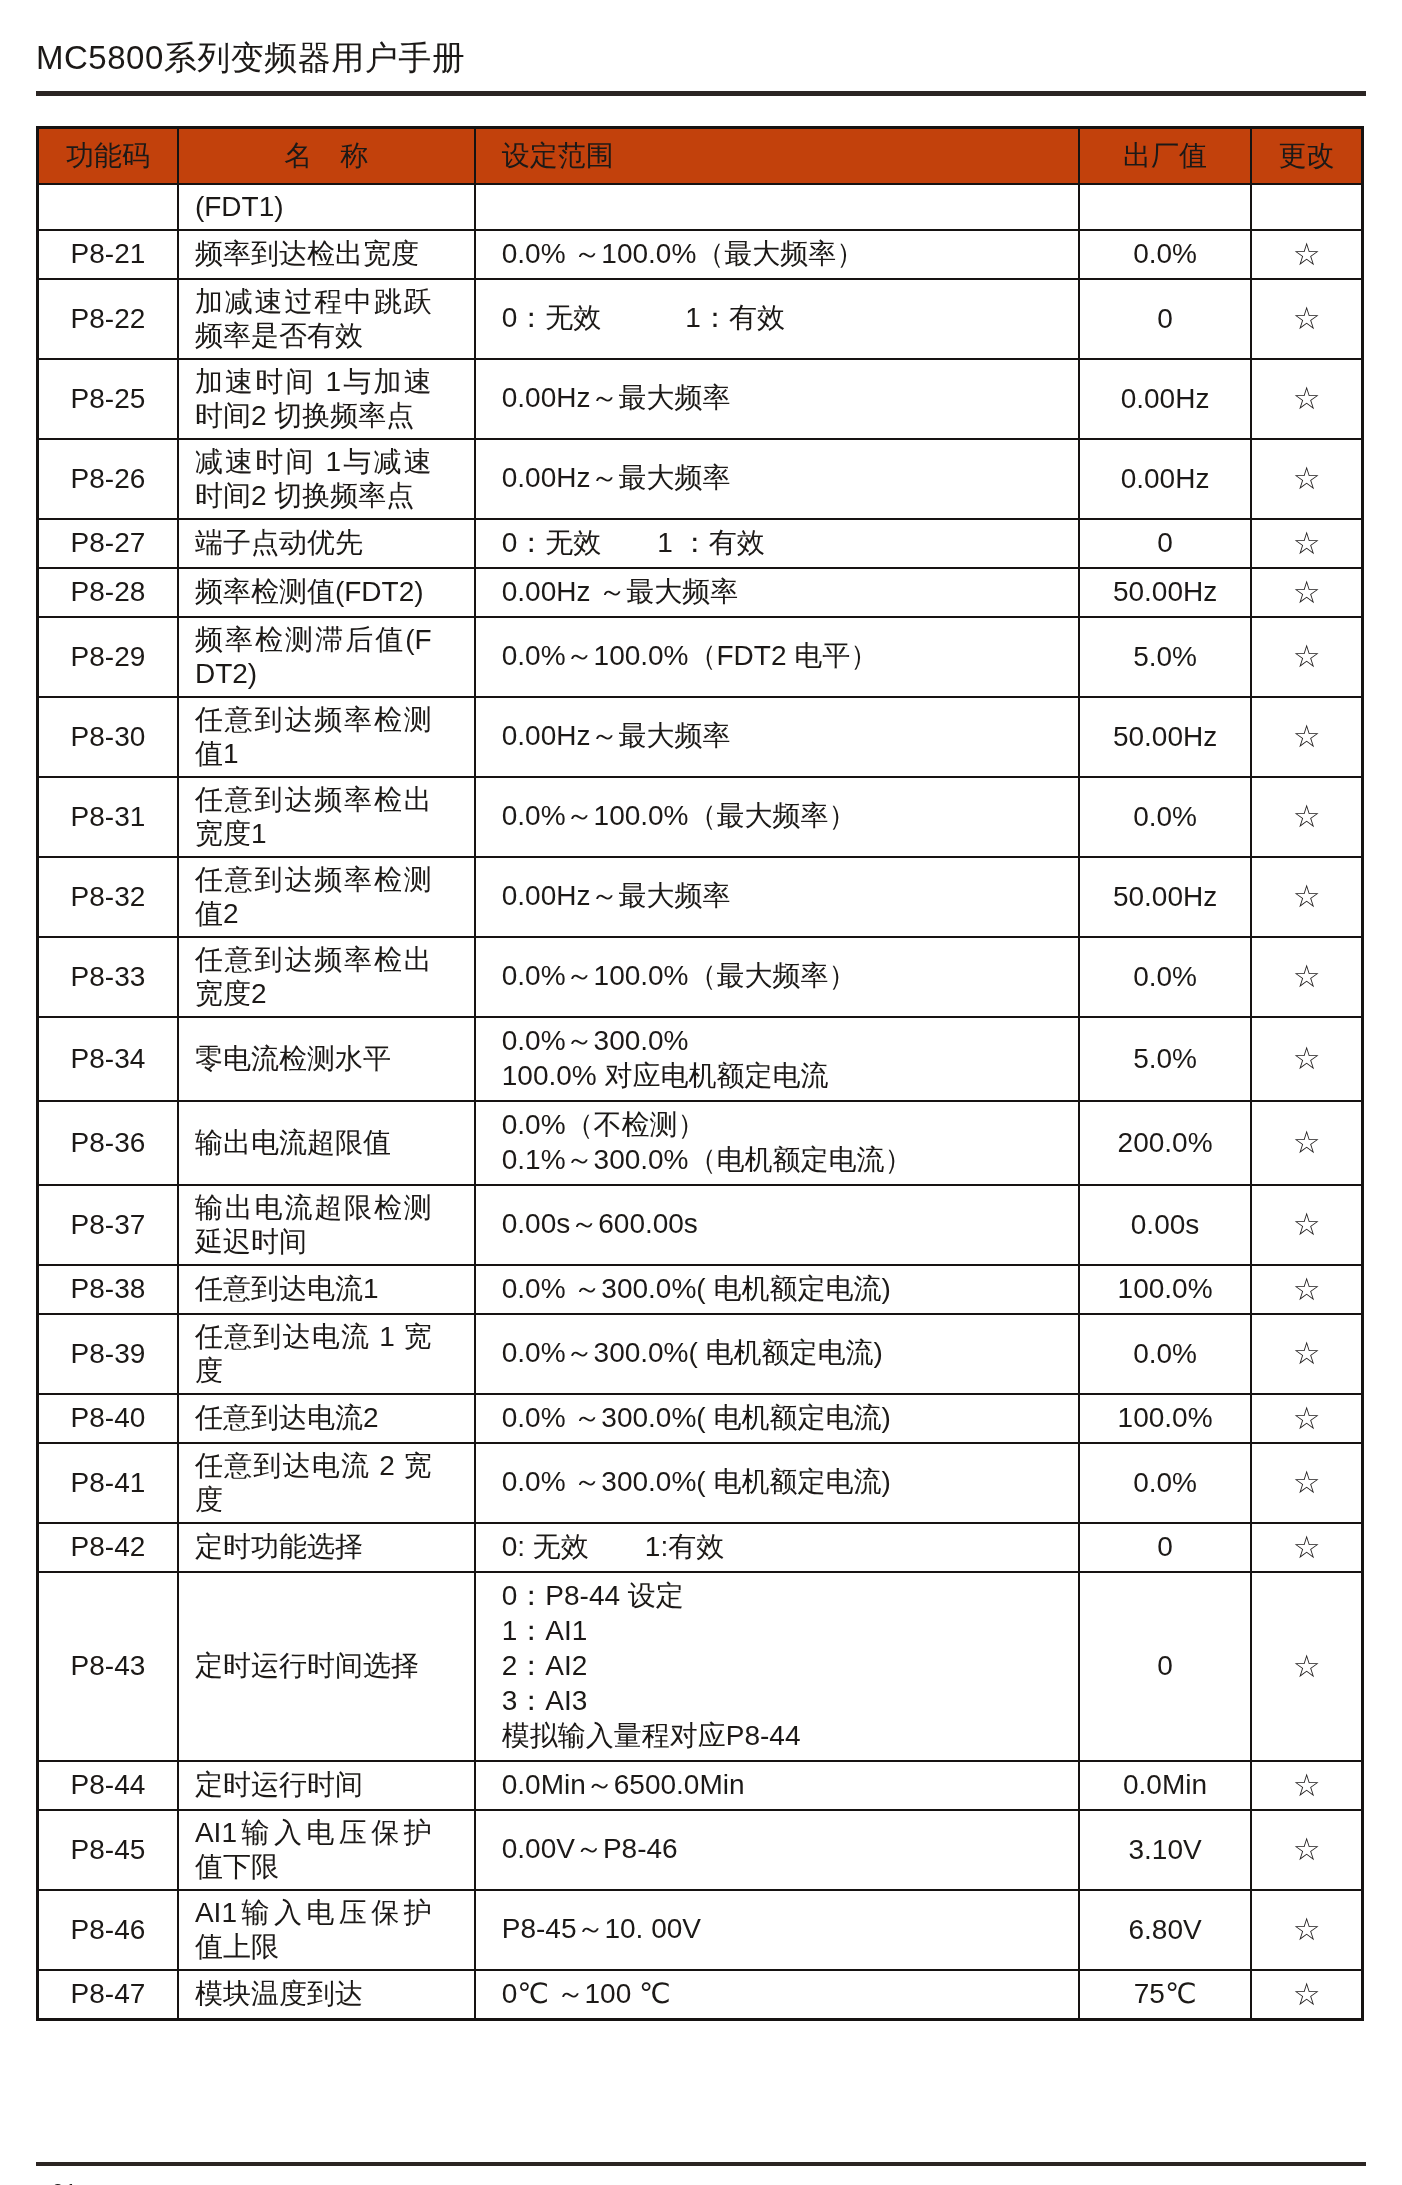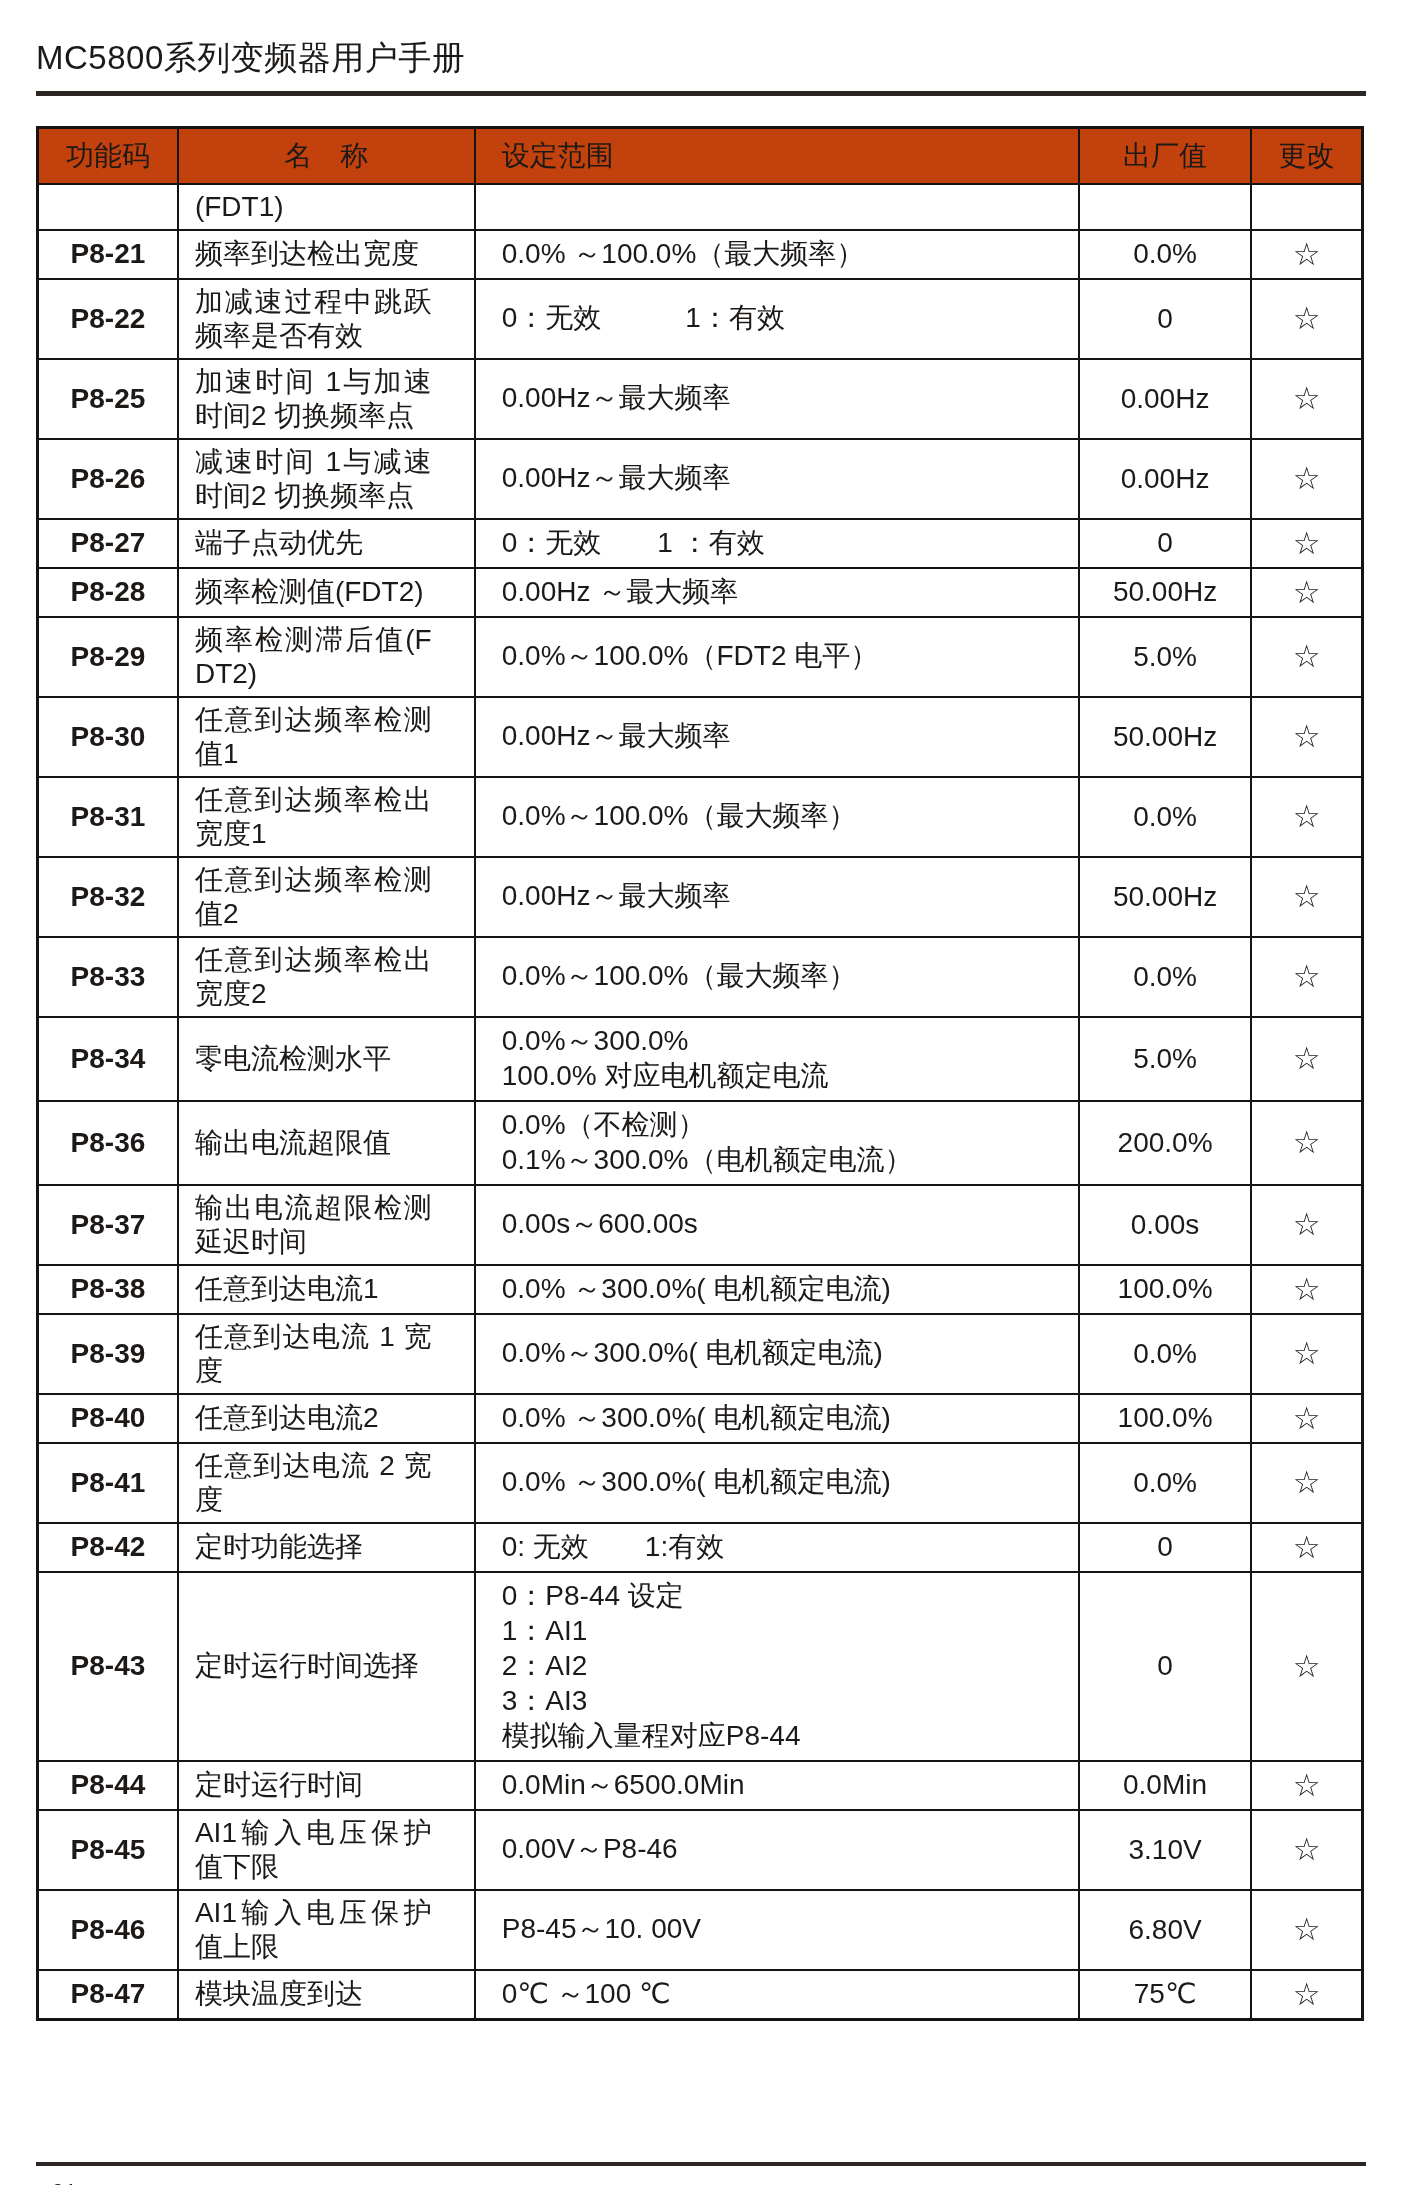--- a/index.html
+++ b/index.html
@@ -28,21 +28,21 @@
     background:#c2410c;height:56px;
   }
   .c-code{width:10.6%;}
   .c-name{width:22.4%;}
   .c-range{width:45.6%;}
   .c-factory{width:13.0%;}
   .c-change{width:8.4%;}
   th.c-code,th.c-factory,th.c-change{text-align:center;}
   th.c-name{text-align:center;}
   th.c-range{text-align:left;padding-left:26px;}
-  td.cell-code{text-align:center;padding:6px 4px;line-height:34px;font-weight:bold;}
+  td.cell-code{text-align:center;padding:6px 4px;line-height:34px;}
   td.cell-name{
     text-align:justify;text-justify:inter-character;
     padding:5px 42px 5px 16px;line-height:34px;
   }
   td.cell-range{padding:5px 10px 6px 26px;line-height:34px;}
   td.cell-factory{text-align:center;padding:6px 4px;line-height:34px;}
   td.cell-change{text-align:center;font-size:31px;color:#232020;}
   .range-line{margin:1px 0;}
   .doc-footer{margin-top:auto;border-top:4px solid #2b2523;}
   .page-number{text-align:left;font-size:20px;padding:14px 0 8px 0;letter-spacing:2px;}

